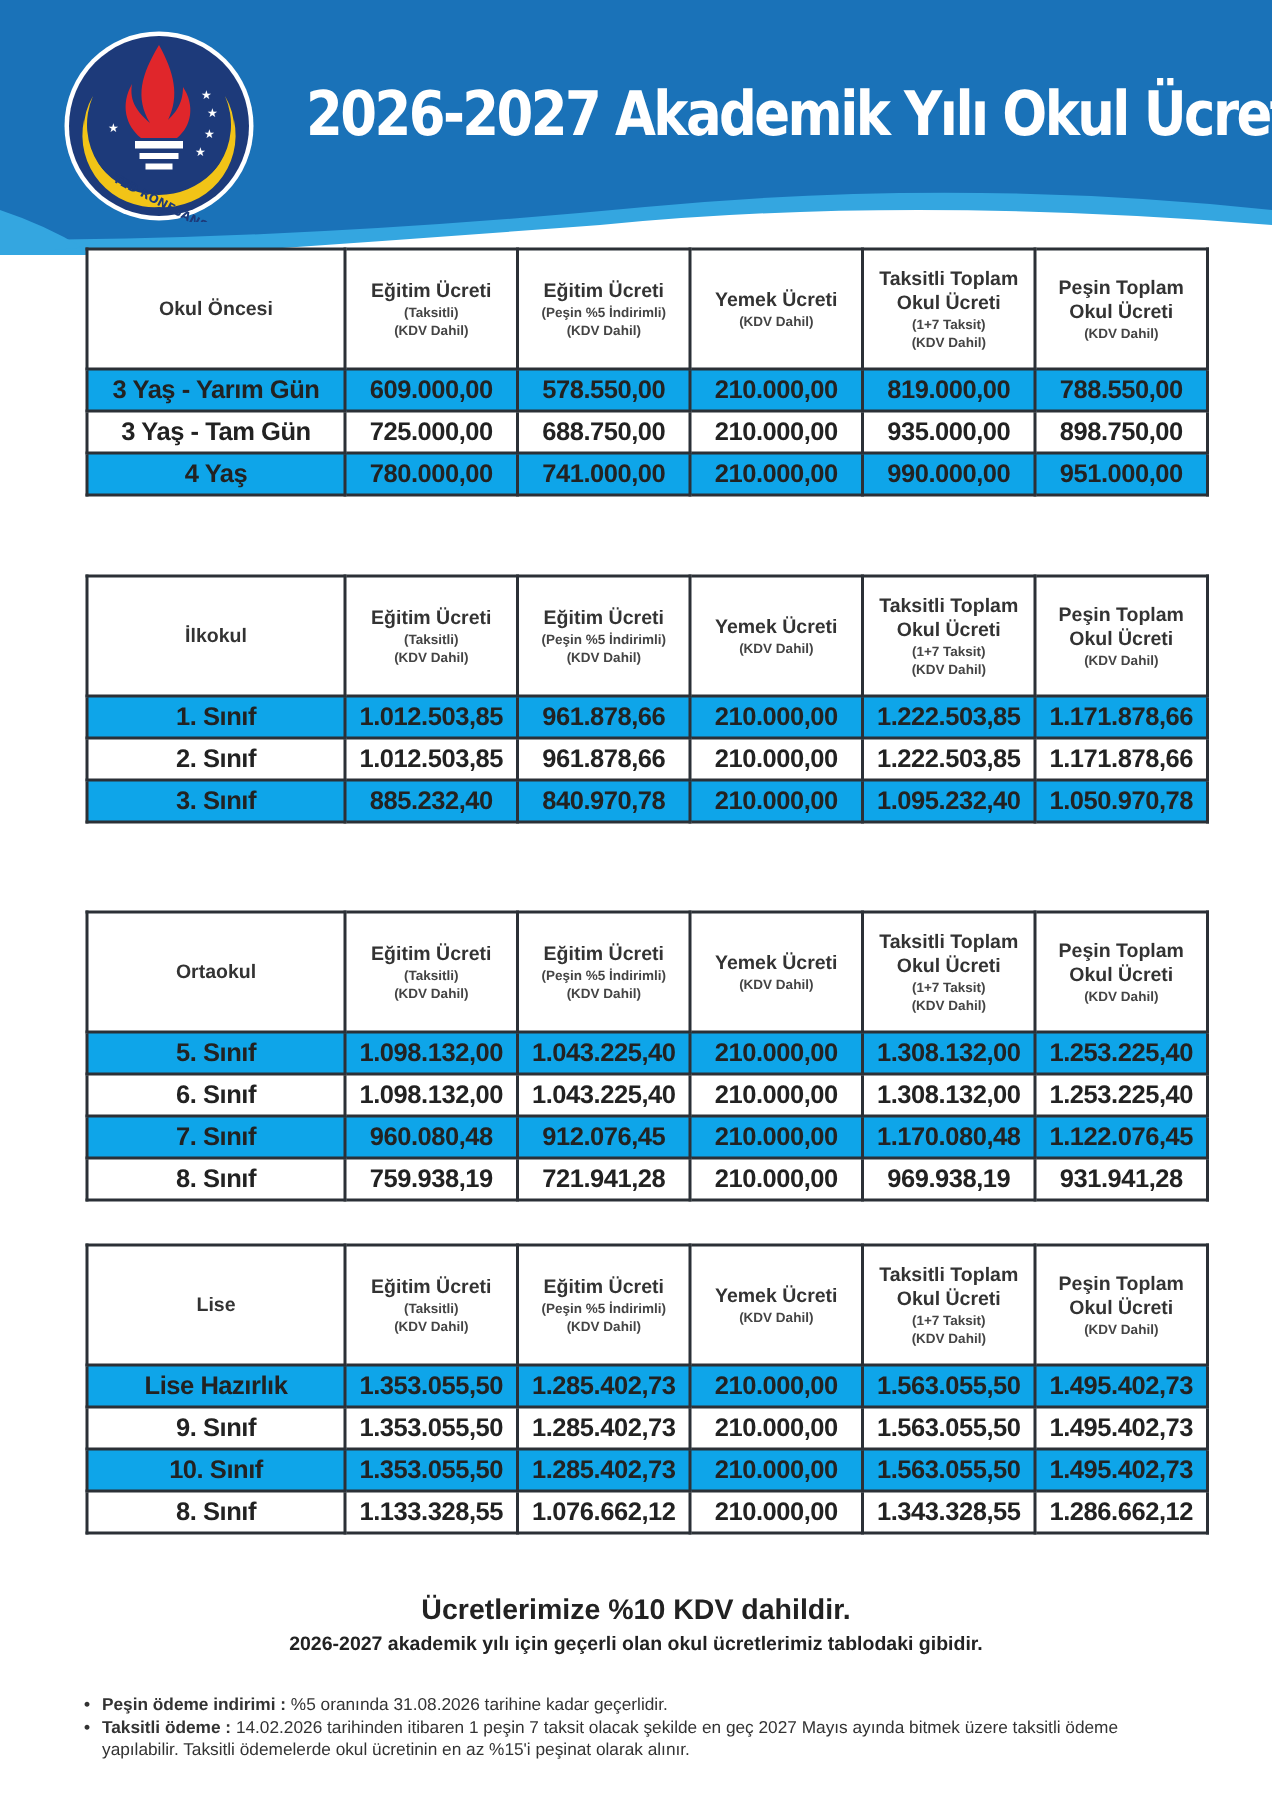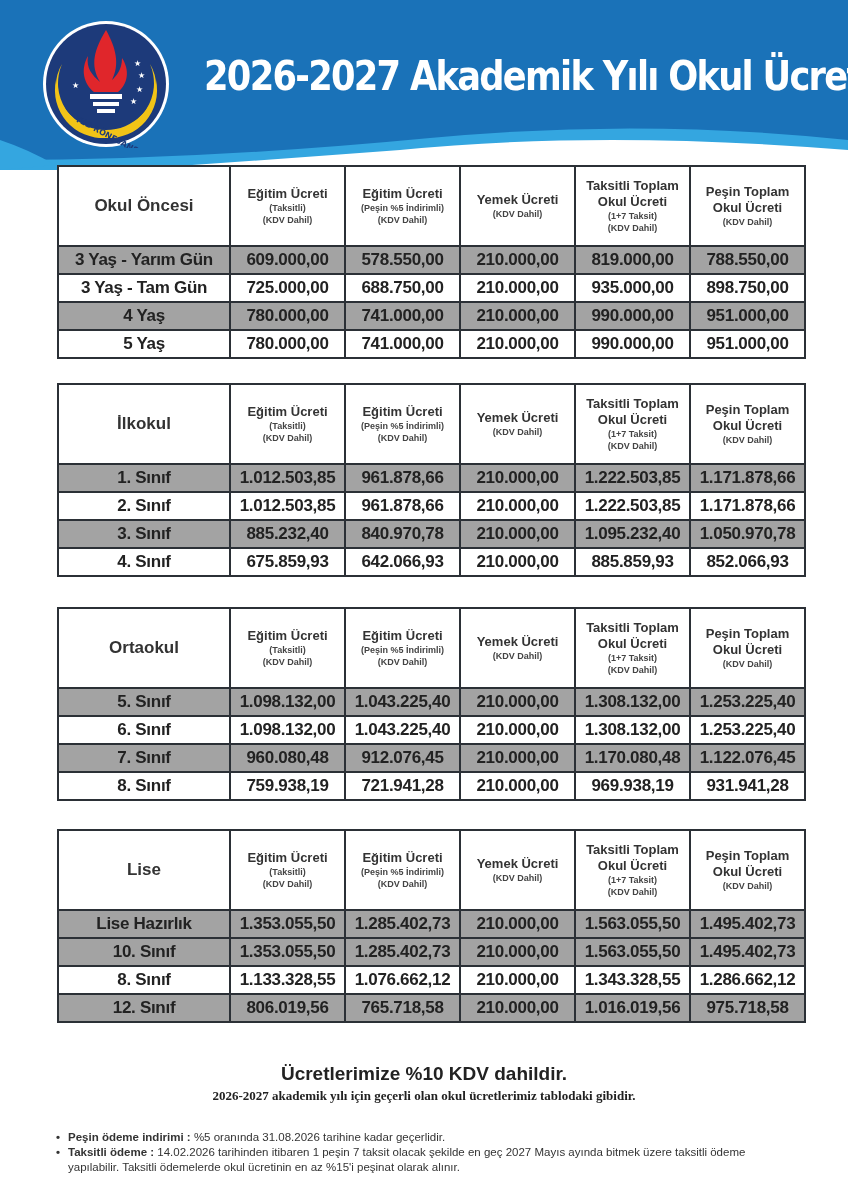--- a/index.html
+++ b/index.html
@@ -20,32 +20,32 @@
   }
   table.fees {
     position: absolute; left: 57px; width: 747px; border-collapse: collapse; table-layout: fixed;
   }
   table.fees td, table.fees th {
     border: 2px solid #2b3036; text-align: center; vertical-align: middle;
   }
   table.fees col.c1 { width: 172px; }
   table.fees col.cn { width: 115px; }
   table.fees th { height: 80px; background: #fff; font-weight: bold; color: #333; }
-  th .section { font-size: 17px; font-weight: bold; }
+  th .section { font-size: 13px; font-weight: bold; }
   th .main { font-size: 13px; font-weight: bold; line-height: 16px; display: block; }
   th .sub { font-size: 9px; font-weight: bold; line-height: 12px; display: block; color: #444; }
   table.fees td {
     height: 28px; font-size: 17px; font-weight: bold; color: #222; white-space: nowrap; letter-spacing: -0.3px;
   }
-  table.fees tr.alt td { background: #a3a3a3; }
+  table.fees tr.alt td { background: #0ea5e9; }
   .summary {
     position: absolute; left: 0; width: 848px; text-align: center; font-weight: bold; color: #222;
   }
   .summary.big { top: 1063px; font-size: 19px; }
-  .summary.small { top: 1088px; font-size: 13px; font-family: Liberation Serif, serif; }
+  .summary.small { top: 1088px; font-size: 13px; }
   .notes { position: absolute; left: 56px; top: 1130px; width: 740px; font-size: 11.5px; color: #333; line-height: 15px; }
   .notes li { list-style: none; position: relative; padding-left: 12px; }
   .notes li::before { content: "•"; position: absolute; left: 0; top: 0; font-weight: bold; }
   .notes b { font-weight: bold; text-align: right; }
 </style>
 </head>
 <body>
 
 <div class="header">
   <svg class="bg" width="848" height="170" viewBox="0 0 848 170">
@@ -130,28 +130,20 @@
         <td>898.750,00</td>
   </tr>
   <tr class="alt">
     <td>4 Yaş</td>
         <td>780.000,00</td>
         <td>741.000,00</td>
         <td>210.000,00</td>
         <td>990.000,00</td>
         <td>951.000,00</td>
   </tr>
-  <tr>
-    <td>5 Yaş</td>
-        <td>780.000,00</td>
-        <td>741.000,00</td>
-        <td>210.000,00</td>
-        <td>990.000,00</td>
-        <td>951.000,00</td>
-  </tr>
 </tbody>
   </table>
 
 <table class="fees" style="top:383px;">
   <colgroup>
       <col class="c1">
       <col class="cn">
       <col class="cn">
       <col class="cn">
       <col class="cn">
@@ -203,28 +195,20 @@
         <td>1.171.878,66</td>
   </tr>
   <tr class="alt">
     <td>3. Sınıf</td>
         <td>885.232,40</td>
         <td>840.970,78</td>
         <td>210.000,00</td>
         <td>1.095.232,40</td>
         <td>1.050.970,78</td>
   </tr>
-  <tr>
-    <td>4. Sınıf</td>
-        <td>675.859,93</td>
-        <td>642.066,93</td>
-        <td>210.000,00</td>
-        <td>885.859,93</td>
-        <td>852.066,93</td>
-  </tr>
 </tbody>
   </table>
 
 <table class="fees" style="top:607px;">
   <colgroup>
       <col class="c1">
       <col class="cn">
       <col class="cn">
       <col class="cn">
       <col class="cn">
@@ -333,43 +317,43 @@
         </th>
   </tr>
   <tr class="alt">
     <td>Lise Hazırlık</td>
         <td>1.353.055,50</td>
         <td>1.285.402,73</td>
         <td>210.000,00</td>
         <td>1.563.055,50</td>
         <td>1.495.402,73</td>
   </tr>
+  <tr>
+    <td>9. Sınıf</td>
+        <td>1.353.055,50</td>
+        <td>1.285.402,73</td>
+        <td>210.000,00</td>
+        <td>1.563.055,50</td>
+        <td>1.495.402,73</td>
+  </tr>
   <tr class="alt">
     <td>10. Sınıf</td>
         <td>1.353.055,50</td>
         <td>1.285.402,73</td>
         <td>210.000,00</td>
         <td>1.563.055,50</td>
         <td>1.495.402,73</td>
   </tr>
   <tr>
     <td>8. Sınıf</td>
         <td>1.133.328,55</td>
         <td>1.076.662,12</td>
         <td>210.000,00</td>
         <td>1.343.328,55</td>
         <td>1.286.662,12</td>
-  </tr>
-  <tr class="alt">
-    <td>12. Sınıf</td>
-        <td>806.019,56</td>
-        <td>765.718,58</td>
-        <td>210.000,00</td>
-        <td>1.016.019,56</td>
-        <td>975.718,58</td>
   </tr>
 </tbody>
   </table>
 
 <div class="summary big">Ücretlerimize %10 KDV dahildir.</div>
 <div class="summary small">2026-2027 akademik yılı için geçerli olan okul ücretlerimiz tablodaki gibidir.</div>
 
 <ul class="notes">
   <li><b>Peşin ödeme indirimi :</b><span> %5 oranında 31.08.2026 tarihine kadar geçerlidir.</span></li>
   <li><b>Taksitli ödeme :</b><span> 14.02.2026 tarihinden itibaren 1 peşin 7 taksit olacak şekilde en geç 2027 Mayıs ayında bitmek üzere taksitli ödeme yapılabilir. Taksitli ödemelerde okul ücretinin en az %15'i peşinat olarak alınır.</span></li>

